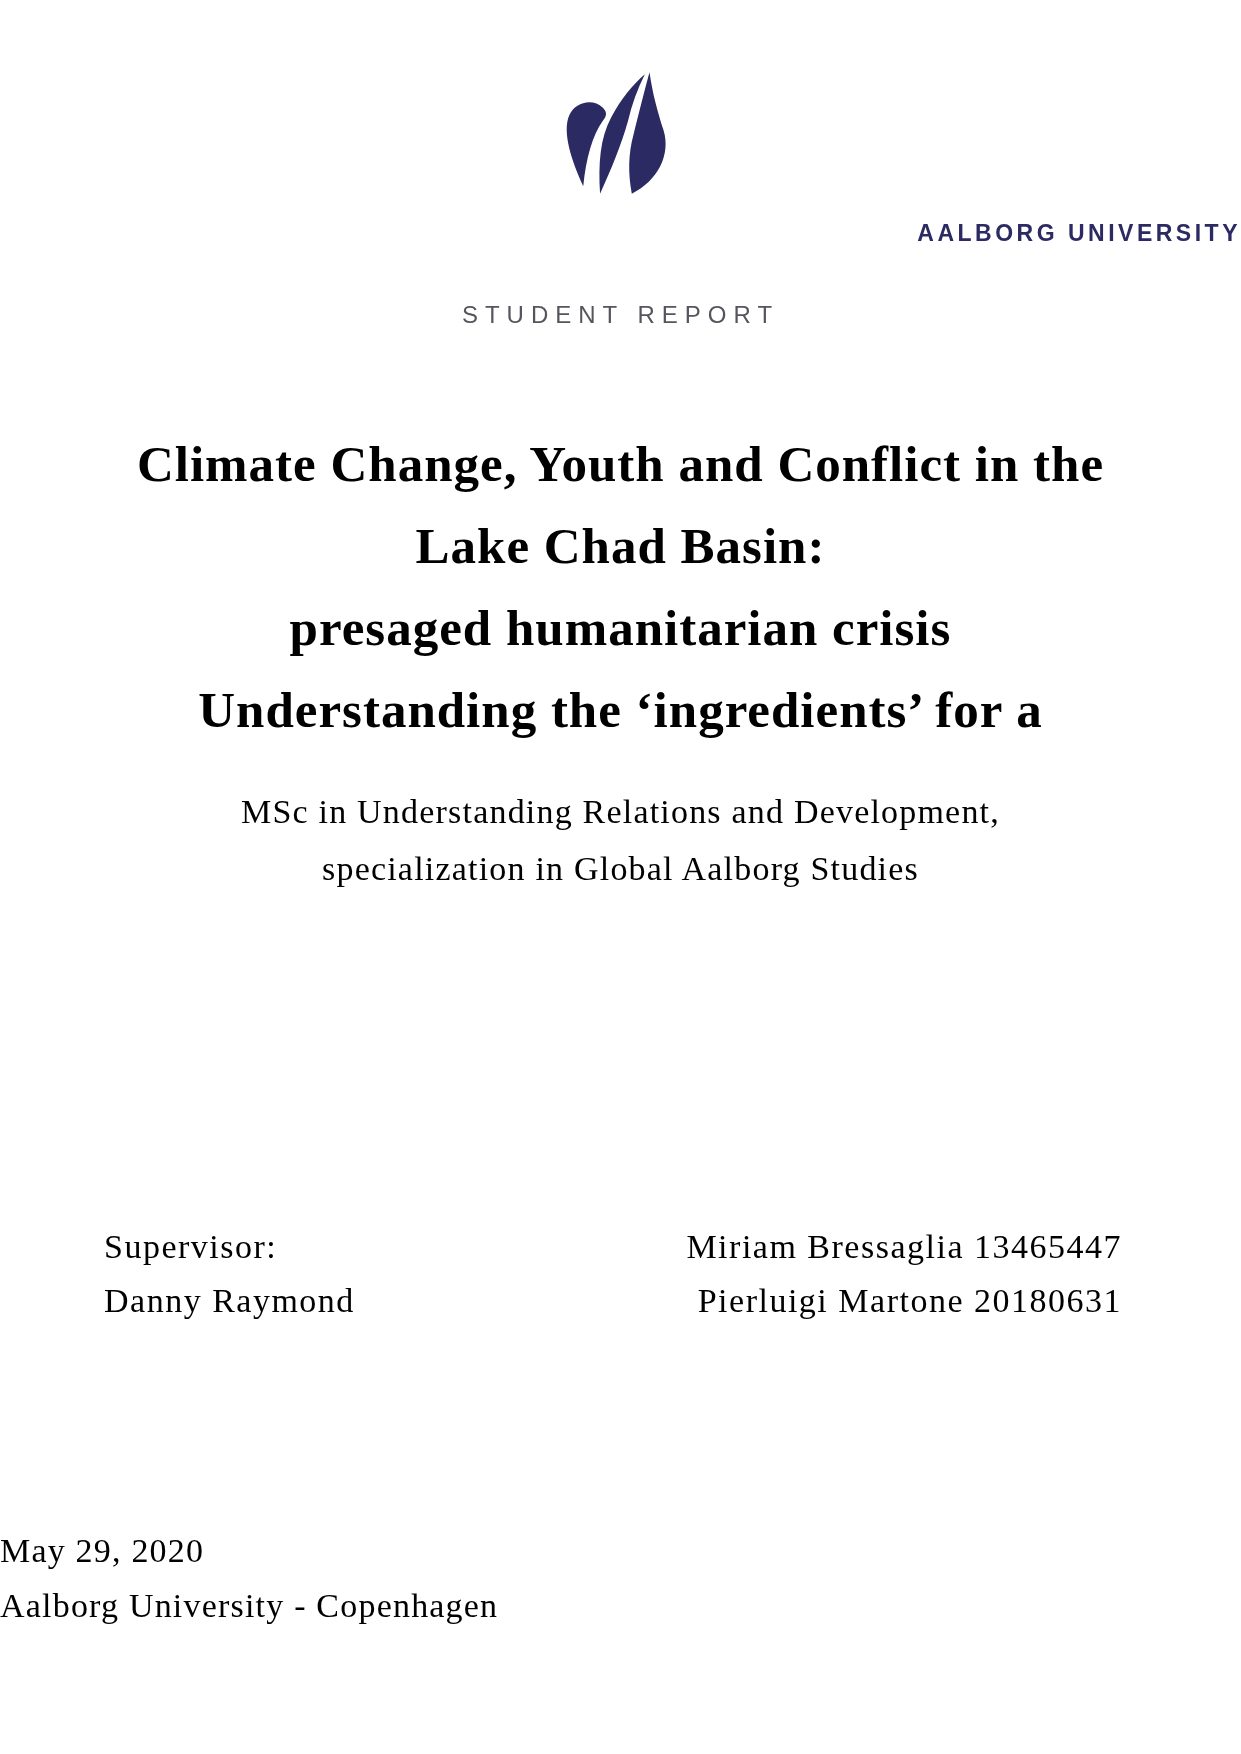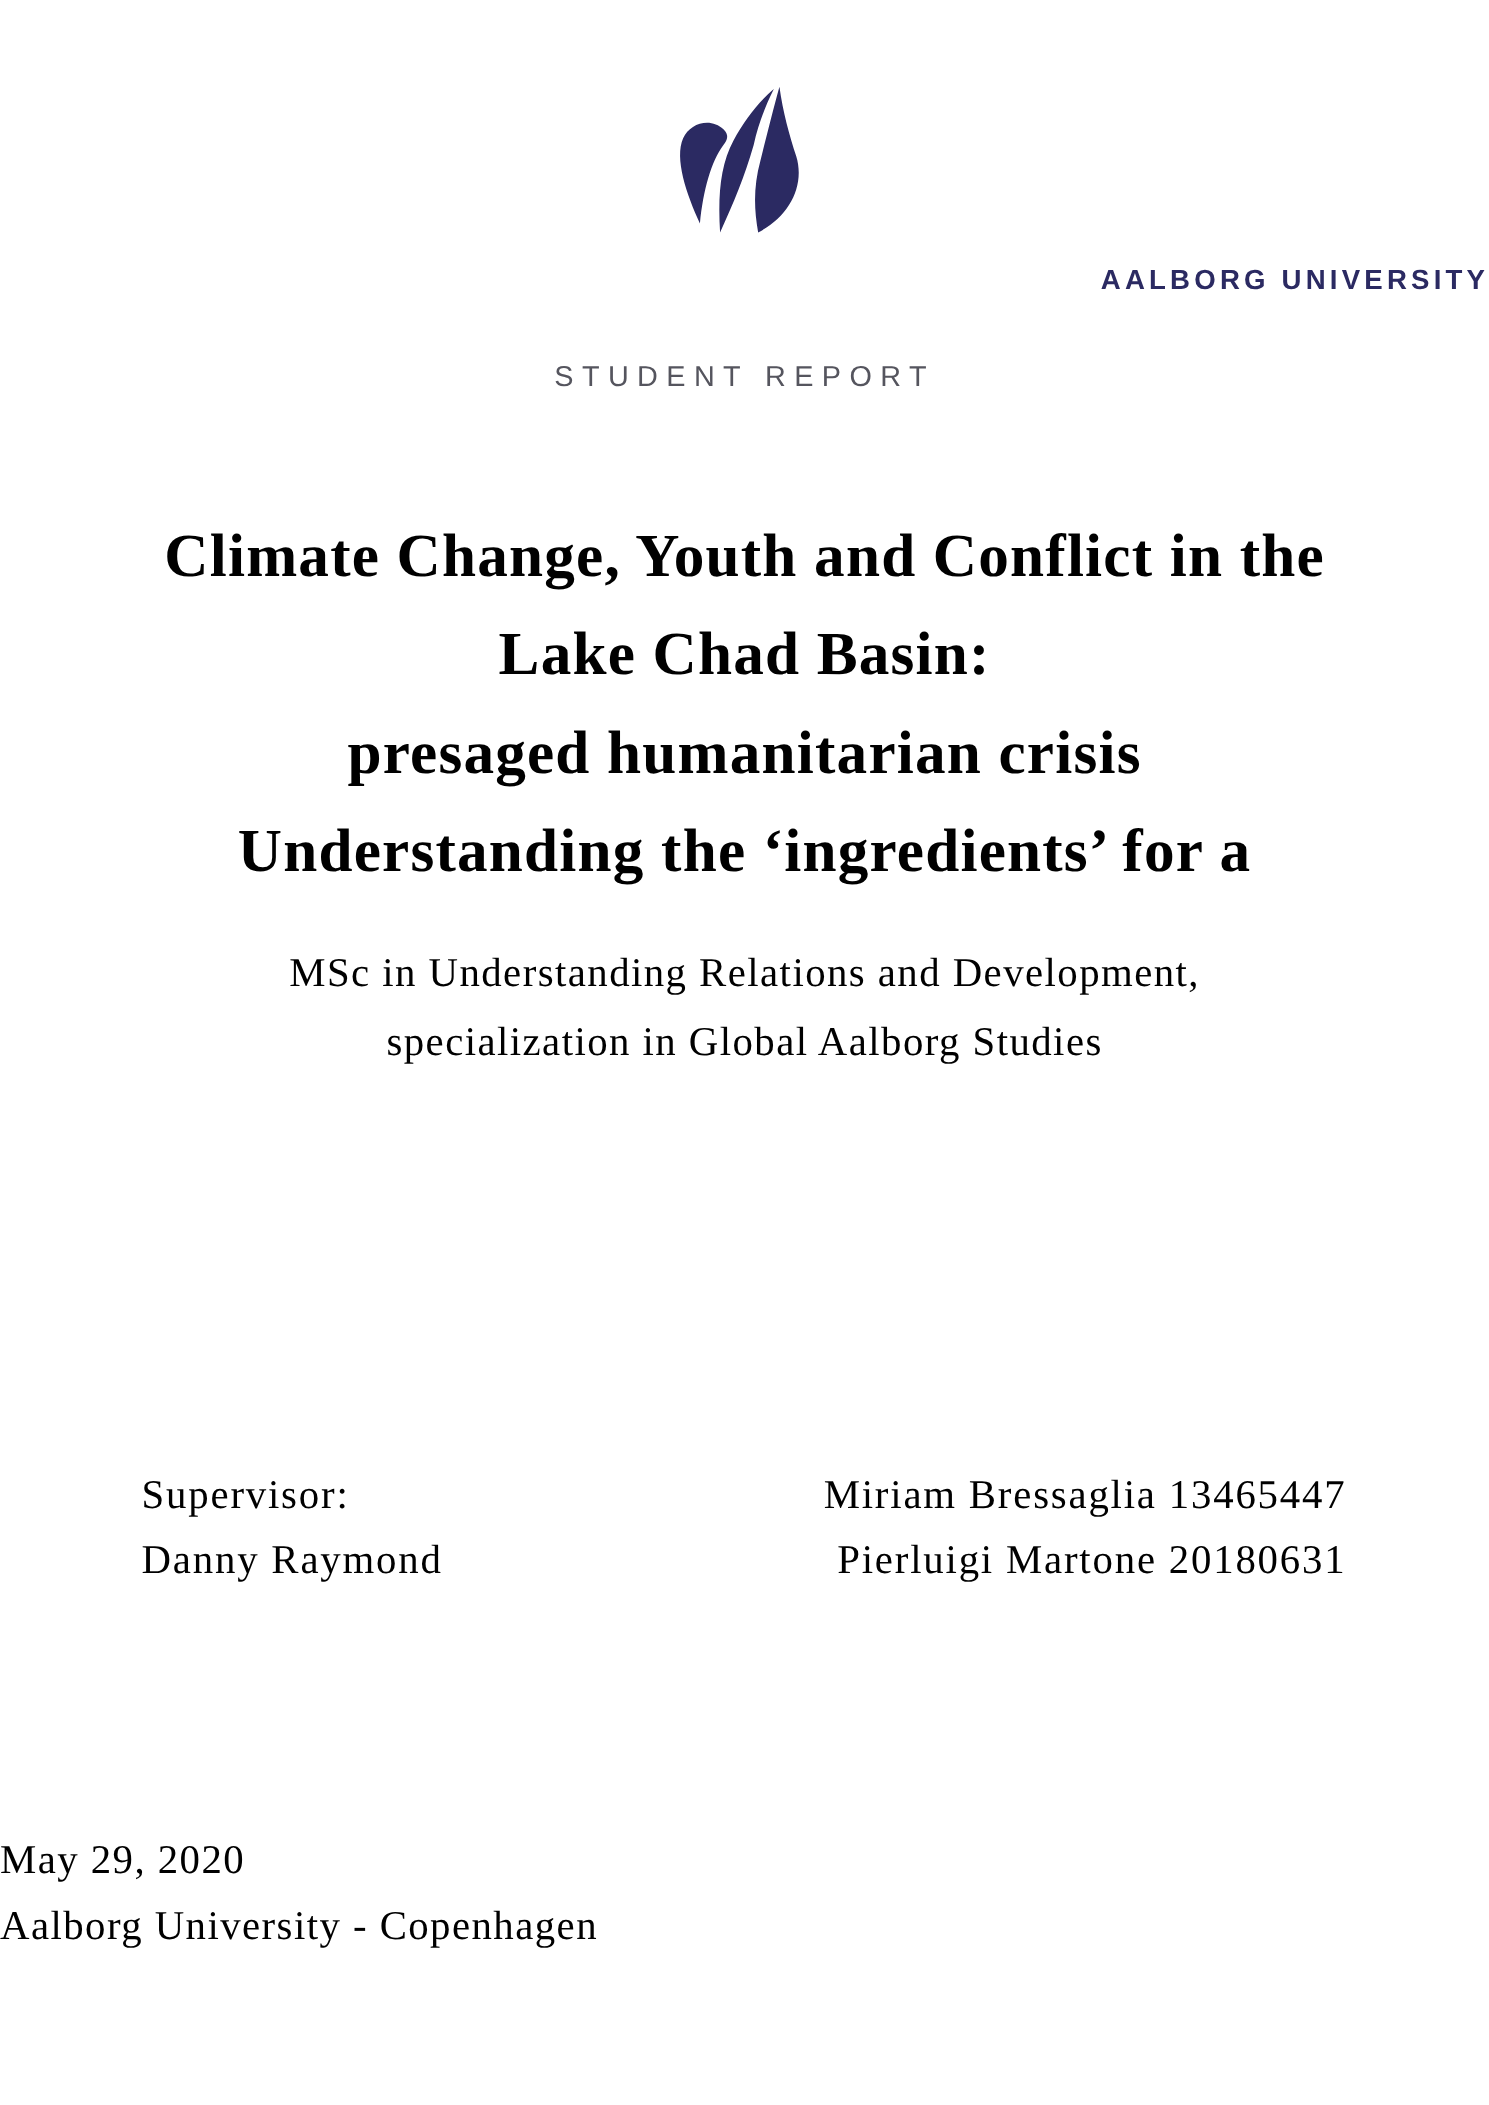--- a/index.html
+++ b/index.html
@@ -50,21 +50,21 @@
   
   .thesis-subtitle{
     position:absolute;top:783px;left:0;width:100%;
     text-align:center;
     font-size:34px;
     line-height:57px;
     letter-spacing:1.2px;
   }
   
   .people{
-    position:absolute;top:1220px;left:118px;right:119px;
+    position:absolute;top:1220px;left:104px;right:119px;
     display:flex;justify-content:space-between;
     font-size:34px;
     line-height:54px;
     letter-spacing:1.5px;
   }
   .people .left{text-align:left;}
   .people .right{text-align:right;}
   
   .footer{
     position:absolute;top:1523px;left:0;width:100%;

